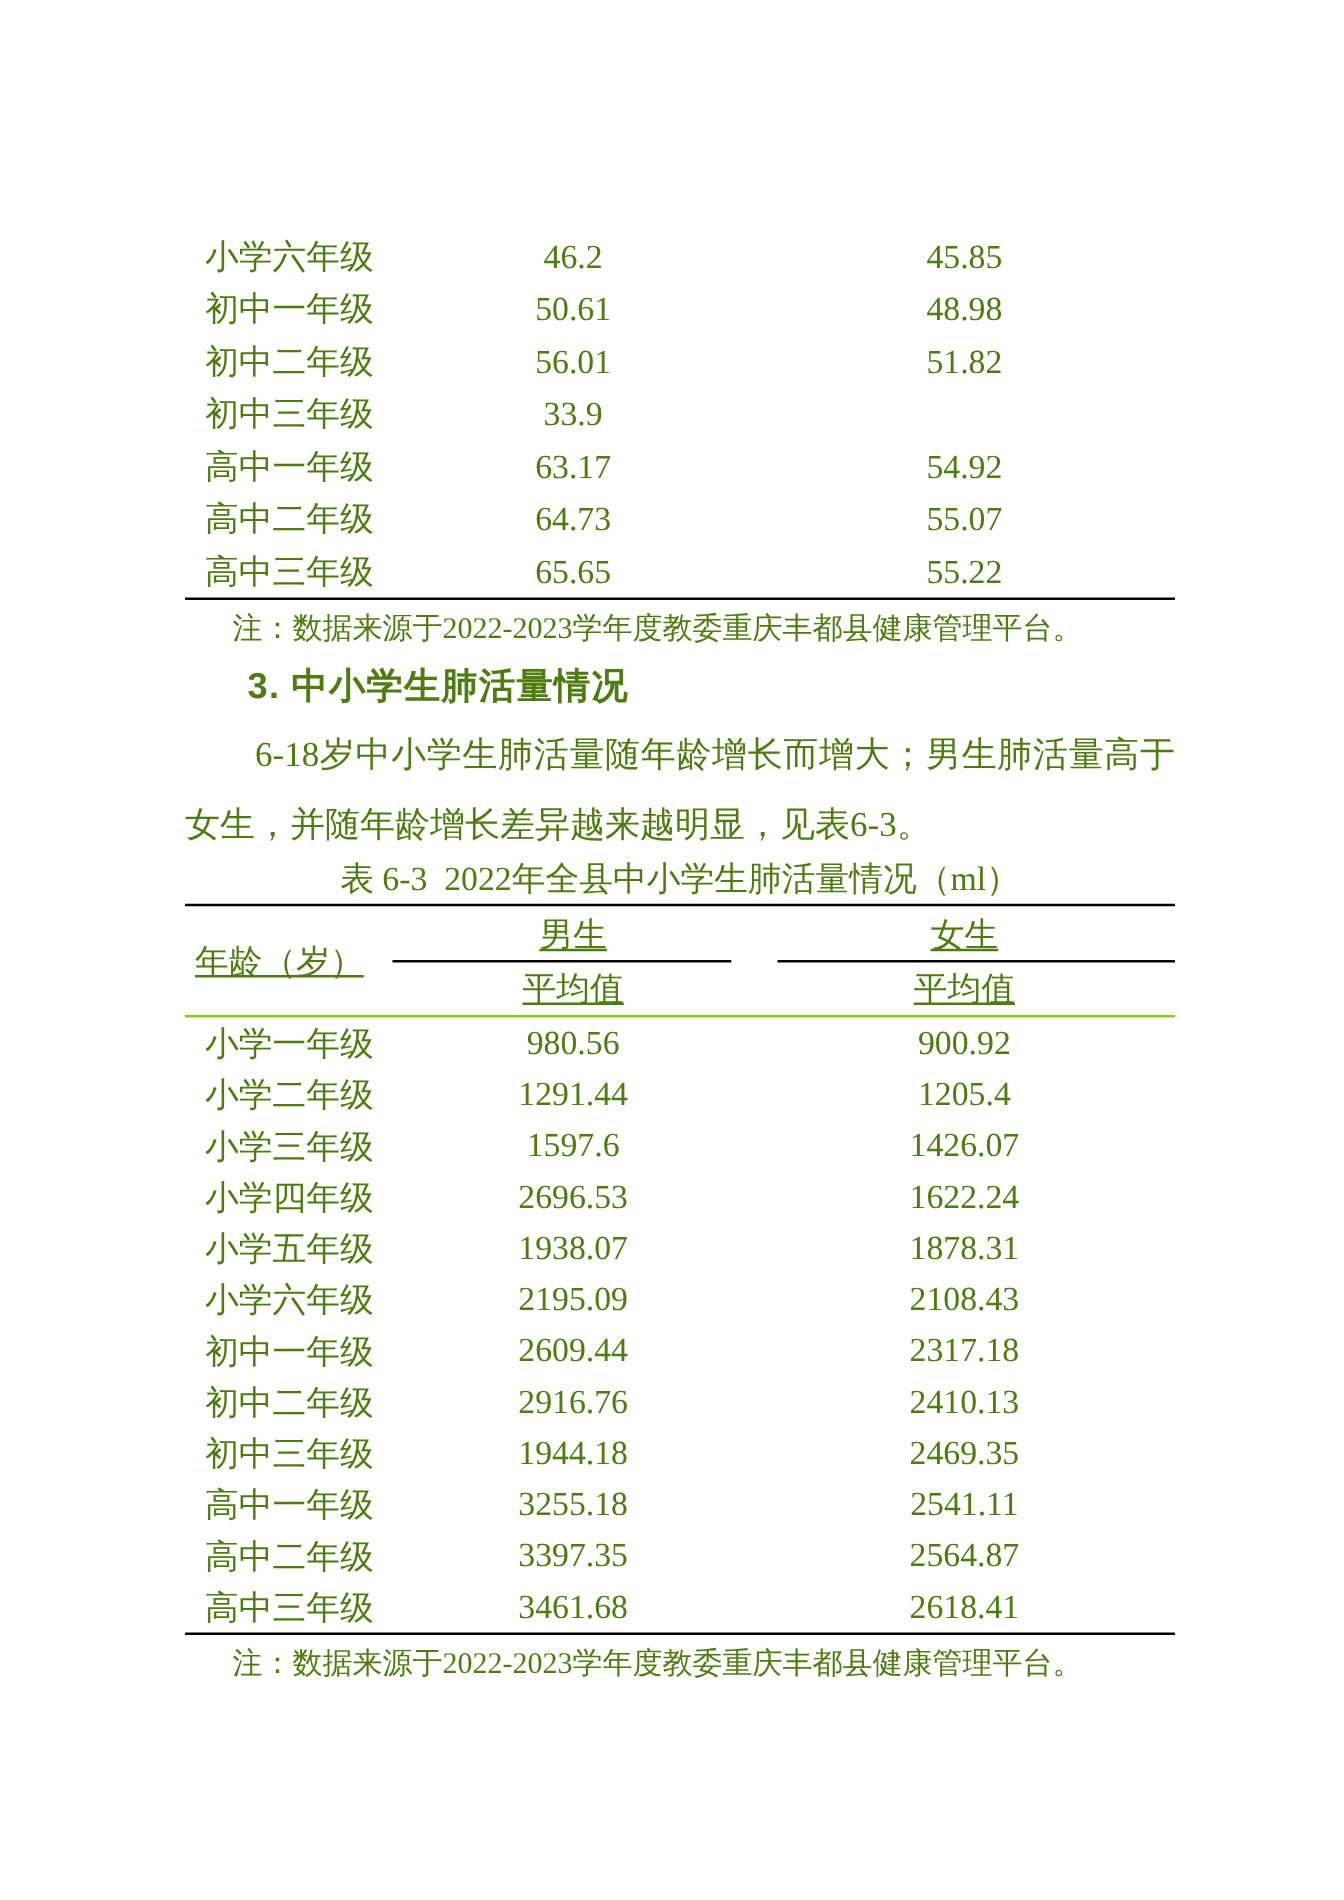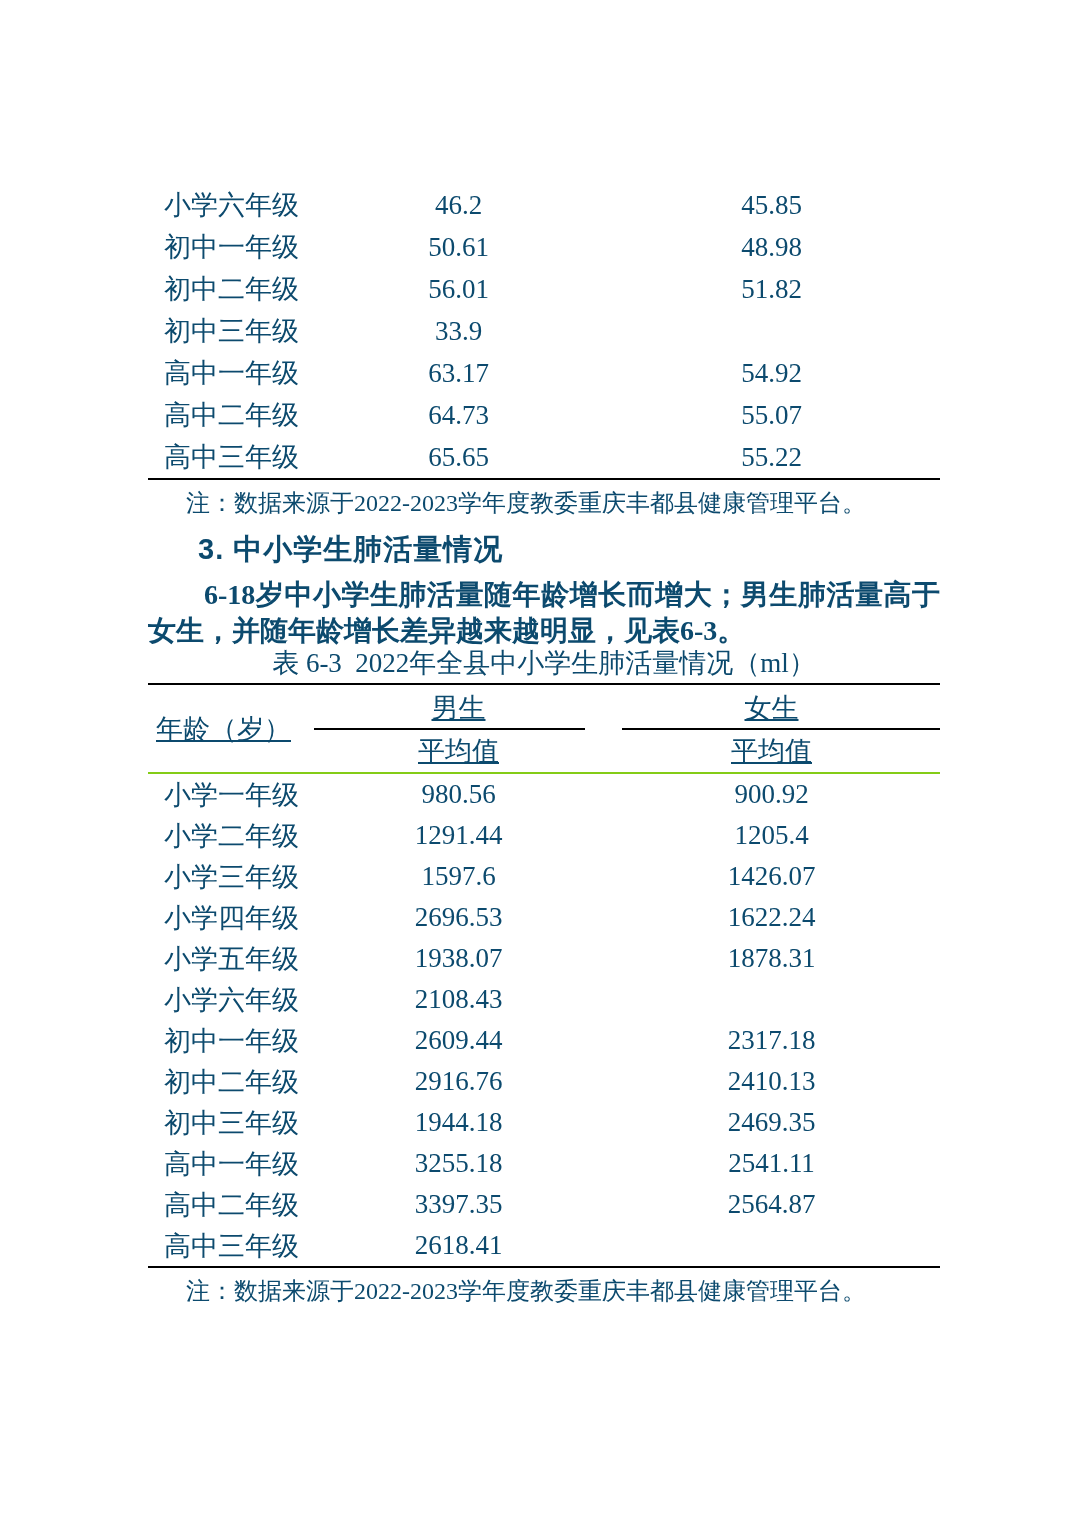--- a/index.html
+++ b/index.html
@@ -1,21 +1,21 @@
 <!DOCTYPE html>
 <html><head>
 <meta charset="utf-8">
 <style>
   html, body { margin: 0; padding: 0; background: #ffffff; }
   .page {
     position: relative;
     width: 1041px;
     height: 1520px;
     background: #ffffff;
-    color: #0c4a6e;
+    color: #4d7c0f;
     font-family: "Liberation Serif", "DejaVu Serif", serif;
     overflow: hidden;
   }
   .content {
     position: absolute;
     left: 148px;
     top: 0;
     width: 792px;
   }
 
@@ -48,24 +48,23 @@
     font-size: 29px;
     line-height: 30px;
     font-weight: 700;
     font-family: "Liberation Sans", "DejaVu Sans", sans-serif;
     letter-spacing: 1px;
   }
 
   .para {
     margin-top: 13px;
     font-size: 28px;
-    line-height: 36px;
+    line-height: 56px;
     text-align: justify;
     text-indent: 56px;
-    font-weight: bold;
   }
 
   .caption {
     text-align: center;
     font-size: 27px;
     line-height: 28px;
     white-space: pre;
   }
 
   .main-table {
@@ -200,20 +199,21 @@
           <div class="td c2">2696.53</div>
           <div class="td c3">1622.24</div>
         </div>
         <div class="tr">
           <div class="td c1">小学五年级</div>
           <div class="td c2">1938.07</div>
           <div class="td c3">1878.31</div>
         </div>
         <div class="tr">
           <div class="td c1">小学六年级</div>
+          <div class="td c2">2195.09</div>
           <div class="td c3">2108.43</div>
         </div>
         <div class="tr">
           <div class="td c1">初中一年级</div>
           <div class="td c2">2609.44</div>
           <div class="td c3">2317.18</div>
         </div>
         <div class="tr">
           <div class="td c1">初中二年级</div>
           <div class="td c2">2916.76</div>
@@ -229,20 +229,21 @@
           <div class="td c2">3255.18</div>
           <div class="td c3">2541.11</div>
         </div>
         <div class="tr">
           <div class="td c1">高中二年级</div>
           <div class="td c2">3397.35</div>
           <div class="td c3">2564.87</div>
         </div>
         <div class="tr">
           <div class="td c1">高中三年级</div>
+          <div class="td c2">3461.68</div>
           <div class="td c3">2618.41</div>
         </div>
       </div>
     </div>
 
     <div class="note">注：数据来源于2022-2023学年度教委重庆丰都县健康管理平台。</div>
 
   </div>
 
   <div class="page-num">26</div>

